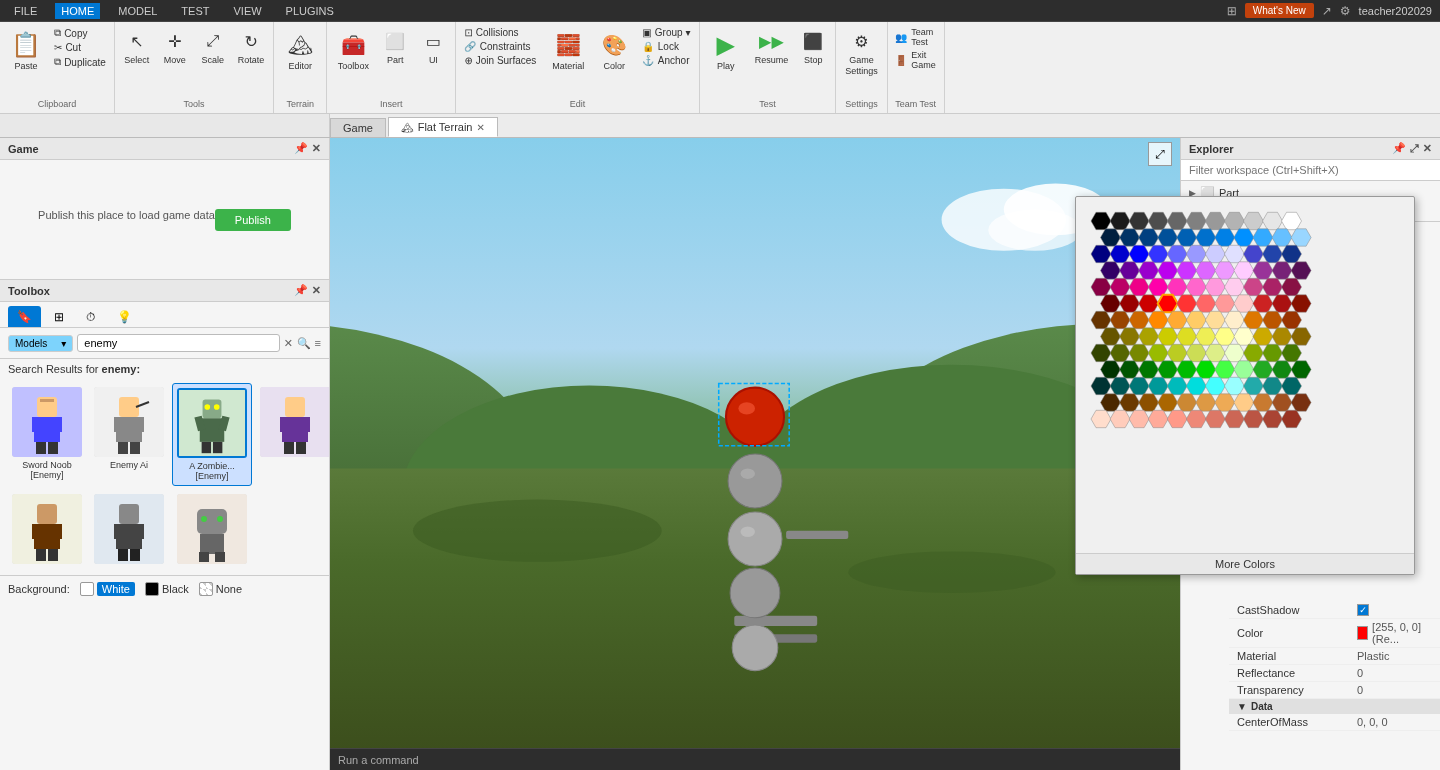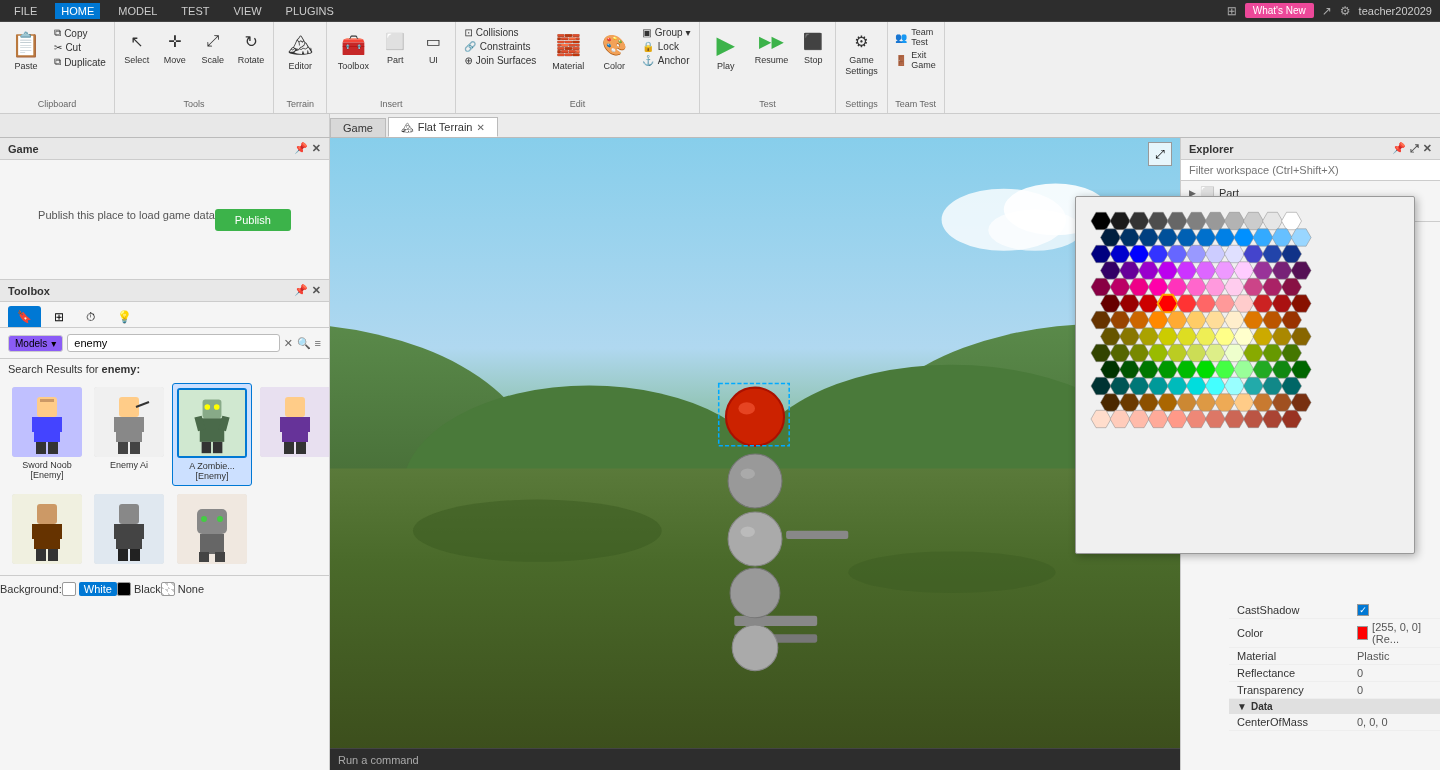--- a/index.html
+++ b/index.html
@@ -14,21 +14,21 @@
       padding: 0 8px;
       border-bottom: 1px solid #444;
       color: #ccc;
       gap: 12px;
       font-size: 11px;
     }
     .menu-item { cursor: pointer; padding: 2px 6px; }
     .menu-item.active { background: #0078d4; color: white; }
     .menu-bar-right { margin-left: auto; display: flex; align-items: center; gap: 8px; }
     .whats-new-btn {
-      background: #ec4899;
+      background: #c2410c;
       color: white;
       border: none;
       padding: 2px 8px;
       border-radius: 2px;
       font-size: 10px;
       cursor: pointer;
     }
 
     
     .ribbon {
@@ -211,29 +211,29 @@
       border-radius: 3px 3px 0 0;
     }
     .toolbox-search-bar {
       display: flex;
       align-items: center;
       padding: 6px 8px;
       gap: 4px;
       border-bottom: 1px solid #ccc;
     }
     .toolbox-category {
-      background: #8b5cf6;
+      background: #7dd3fc;
       border: 1px solid #ccc;
       border-radius: 3px;
       padding: 2px 6px;
       font-size: 10px;
       cursor: pointer;
       display: flex;
       align-items: center;
-      gap: 4px;
+      gap: 14px;
     }
     .toolbox-search-input {
       flex: 1;
       border: 1px solid #bbb;
       border-radius: 3px;
       padding: 2px 6px;
       font-size: 11px;
       outline: none;
       background: white;
     }
@@ -268,24 +268,24 @@
       align-items: center;
       justify-content: center;
       margin-bottom: 3px;
       overflow: hidden;
       position: relative;
     }
     .model-label { font-size: 9px; text-align: center; color: #333; word-break: break-word; }
 
     
     .background-selector {
-      padding: 6px 0;
-      display: flex;
-      align-items: center;
-      gap: 0;
+      padding: 6px 8px;
+      display: flex;
+      align-items: center;
+      gap: 10px;
       border-top: 1px solid #ccc;
       font-size: 11px;
       color: #333;
       background: #f5f5f5;
     }
     .bg-option {
       display: flex;
       align-items: center;
       gap: 3px;
       cursor: pointer;
@@ -1074,20 +1074,21 @@
               <path d="M102.2,214.0 L97.2,222.7 L87.2,222.7 L82.2,214.0 L87.2,205.3 L97.2,205.3 Z" fill="#ff9988" stroke="#888" stroke-width="0.5" style="cursor: pointer;"></path>
               <path d="M121.3,214.0 L116.3,222.7 L106.3,222.7 L101.3,214.0 L106.3,205.3 L116.3,205.3 Z" fill="#ee8877" stroke="#888" stroke-width="0.5" style="cursor: pointer;"></path>
               <path d="M140.3,214.0 L135.3,222.7 L125.3,222.7 L120.3,214.0 L125.3,205.3 L135.3,205.3 Z" fill="#dd7766" stroke="#888" stroke-width="0.5" style="cursor: pointer;"></path>
               <path d="M159.4,214.0 L154.4,222.7 L144.4,222.7 L139.4,214.0 L144.4,205.3 L154.4,205.3 Z" fill="#cc6655" stroke="#888" stroke-width="0.5" style="cursor: pointer;"></path>
               <path d="M178.4,214.0 L173.4,222.7 L163.4,222.7 L158.4,214.0 L163.4,205.3 L173.4,205.3 Z" fill="#bb5544" stroke="#888" stroke-width="0.5" style="cursor: pointer;"></path>
               <path d="M197.5,214.0 L192.5,222.7 L182.5,222.7 L177.5,214.0 L182.5,205.3 L192.5,205.3 Z" fill="#aa4433" stroke="#888" stroke-width="0.5" style="cursor: pointer;"></path>
               <path d="M216.5,214.0 L211.5,222.7 L201.5,222.7 L196.5,214.0 L201.5,205.3 L211.5,205.3 Z" fill="#993322" stroke="#888" stroke-width="0.5" style="cursor: pointer;"></path>
             </svg>
           </div>
       </div>
+      <button class="more-colors-btn">More Colors</button>
     </div>
 
     <div class="properties-panel right-panel-scroll" style="margin-top:380px;">
 
       <div class="prop-row">
         <span class="prop-name">CastShadow</span>
         <span class="prop-value">
           <span class="prop-checkbox">✓</span>
         </span>
       </div>

